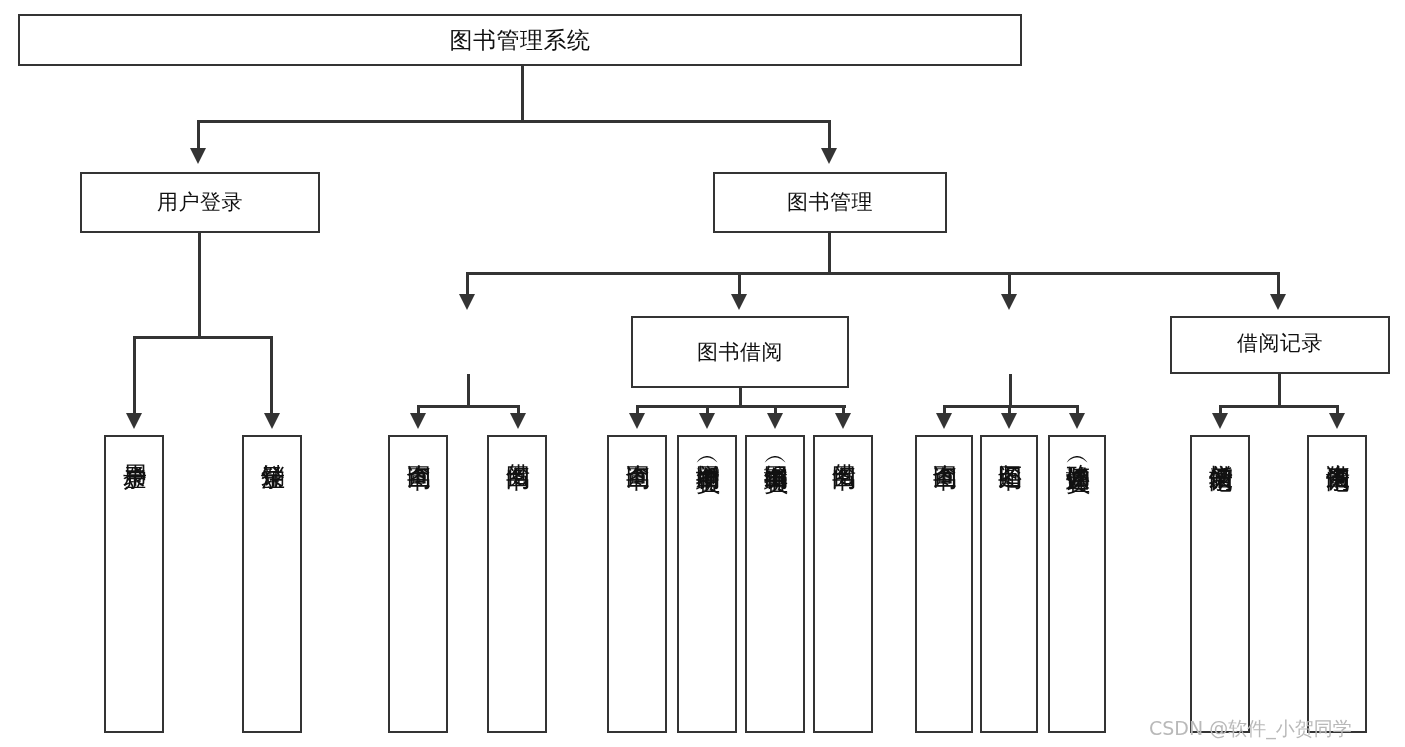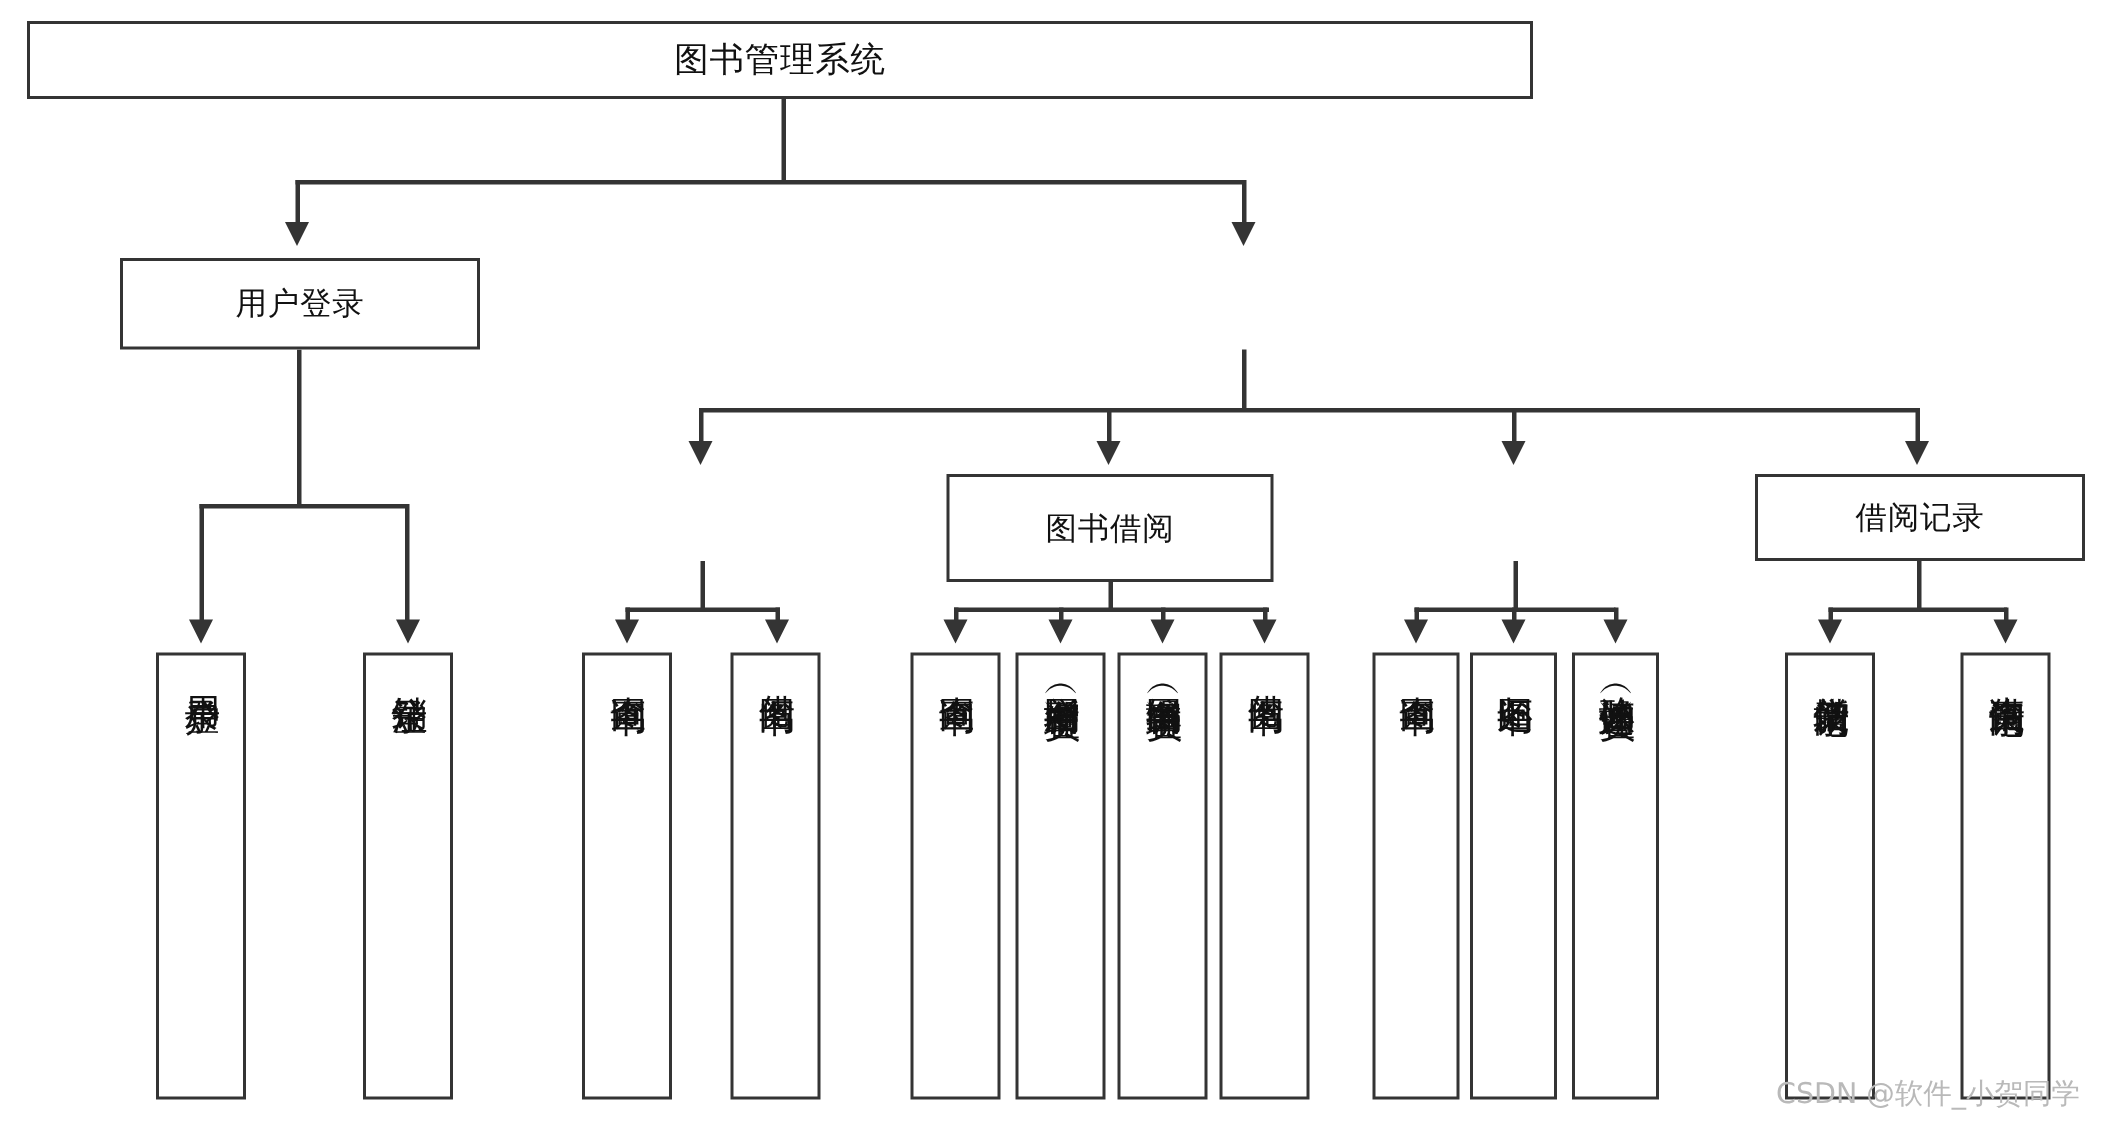--- a/index.html
+++ b/index.html
@@ -147,28 +147,31 @@
   <div class="arrow" style="left:1329px; top:413px;"></div>
 
   <div class="node root" style="left:18px; top:14px; width:1004px; height:52px;">
     <span class="label">图书管理系统</span>
   </div>
 
   <div class="node lvl1" style="left:80px; top:172px; width:240px; height:61px;">
     <span class="label">用户登录</span>
   </div>
 
+  <div class="node lvl1" style="left:713px; top:172px; width:234px; height:61px;">
+    <span class="label">图书管理</span>
+  </div>
 
 
   <div class="node lvl2" style="left:631px; top:316px; width:218px; height:72px;">
     <span class="label">图书借阅</span>
   </div>
 
 
-  <div class="node lvl2" style="left:1170px; top:316px; width:220px; height:58px;">
+  <div class="node lvl2" style="left:1170px; top:316px; width:220px; height:58px;font-family:Liberation Mono, monospace;">
     <span class="label">借阅记录</span>
   </div>
 
   <div class="node leaf" style="left:104px; top:435px; width:60px; height:298px;">
     <span class="label">用户登录</span>
   </div>
 
   <div class="node leaf" style="left:242px; top:435px; width:60px; height:298px;">
     <span class="label">注销登录</span>
   </div>
@@ -210,15 +213,15 @@
   </div>
 
   <div class="node leaf" style="left:1190px; top:435px; width:60px; height:298px;">
     <span class="label">新增借阅记录</span>
   </div>
 
   <div class="node leaf" style="left:1307px; top:435px; width:60px; height:298px;">
     <span class="label">查询借阅记录</span>
   </div>
 
-  <div id="watermark" style="left:1149px; top:716px;margin-left:35px;">CSDN @软件_小贺同学</div>
+  <div id="watermark" style="left:1149px; top:716px;">CSDN @软件_小贺同学</div>
 
 </div>
 
 </body></html>

